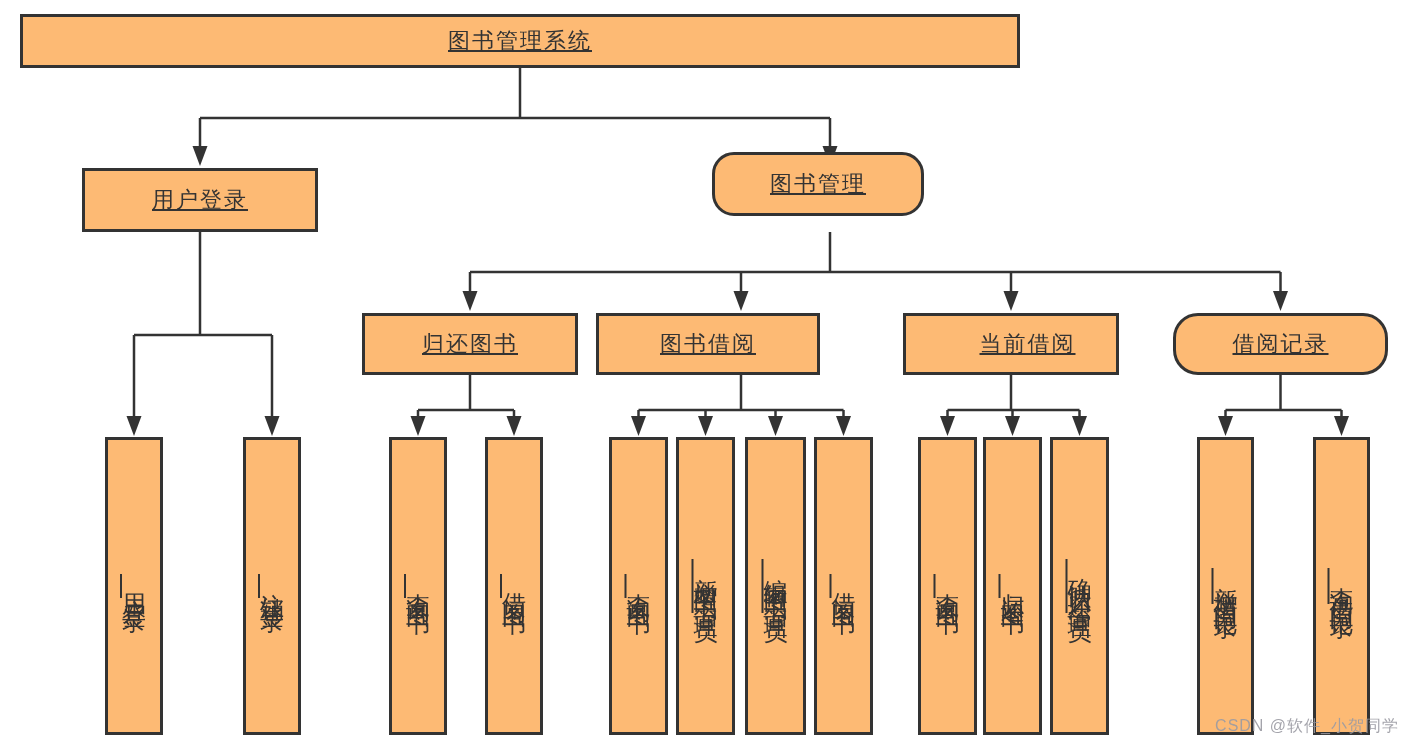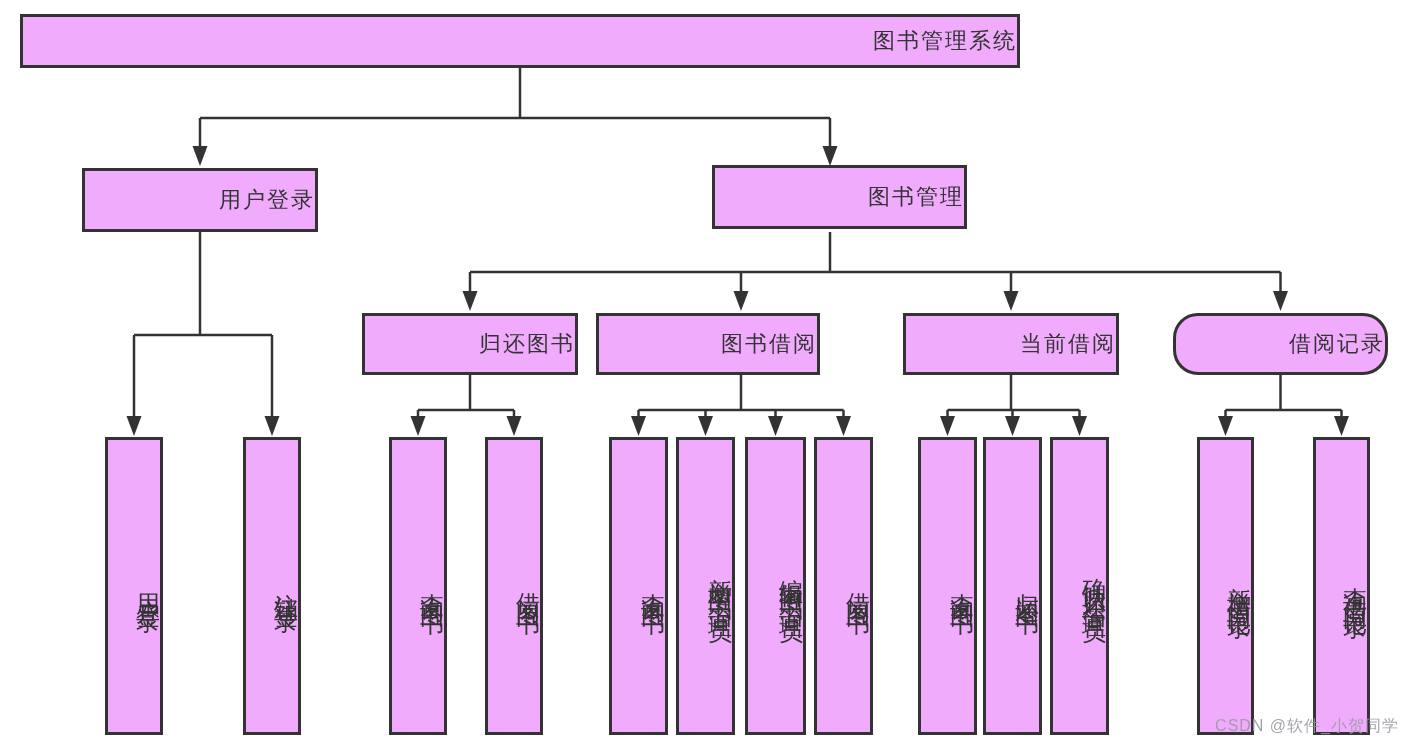--- a/index.html
+++ b/index.html
@@ -9,25 +9,26 @@
     background:#ffffff;
     font-family:"Liberation Sans", sans-serif;
     overflow:hidden;
   }
   #wires{position:absolute;left:0;top:0;width:1405px;height:747px;}
   .cline{stroke:var(--line,#333333);stroke-width:2.5;fill:none;}
   .ahead{fill:var(--line,#333333);stroke:none;}
   .node{
     position:absolute;
     box-sizing:border-box;
-    background:#f0abfc;
+    background:#fdba74;
     border:3px solid var(--line,#333333);
-    display:flex;align-items:center;justify-content:flex-end;
+    display:flex;align-items:center;justify-content:center;
     color:var(--text,#333333);
     white-space:nowrap;
+    text-decoration:underline;
   }
   .hlabel{font-size:22px;letter-spacing:2px;}
   .leaf{top:437px;height:298px;}
   .vlabel{
     writing-mode:vertical-rl;
     font-size:24px;
     letter-spacing:6px;
     line-height:1;
   }
   #watermark{
@@ -108,21 +109,21 @@
     <polygon class="ahead" points="1334,416 1349,416 1341.5,436"></polygon>
   </svg>
 
   <div class="node hlabel" style="left:20px;top:14px;width:1000px;height:54px;">
     <span>图书管理系统</span>
   </div>
 
   <div class="node hlabel" style="left:82px;top:168px;width:236px;height:64px;">
     <span>用户登录</span>
   </div>
-  <div class="node hlabel" style="left:712px;top:165px;width:255px;height:64px;">
+  <div class="node hlabel" style="left:712px;top:152px;width:212px;height:64px;border-radius:22px;">
     <span>图书管理</span>
   </div>
 
   <div class="node hlabel" style="left:362px;top:313px;width:216px;height:62px;">
     <span>归还图书</span>
   </div>
   <div class="node hlabel" style="left:596px;top:313px;width:224px;height:62px;">
     <span>图书借阅</span>
   </div>
   <div class="node hlabel" style="left:903px;top:313px;width:216px;height:62px;padding-left:33px;">

